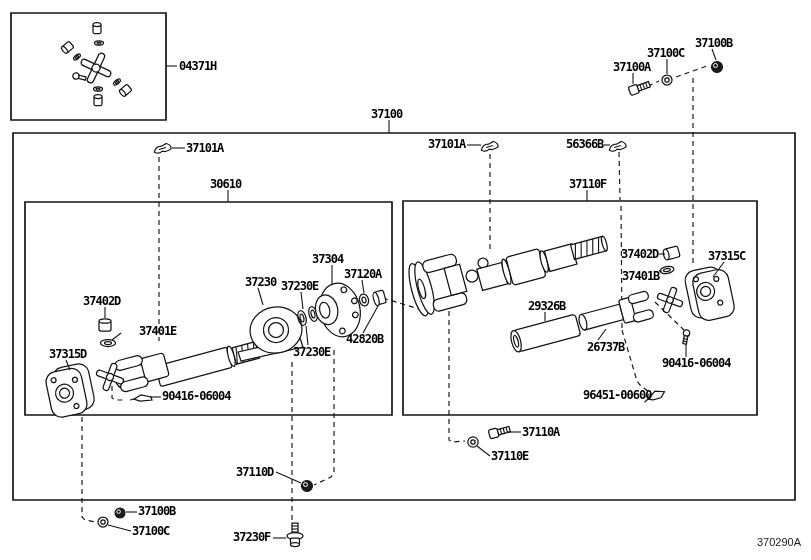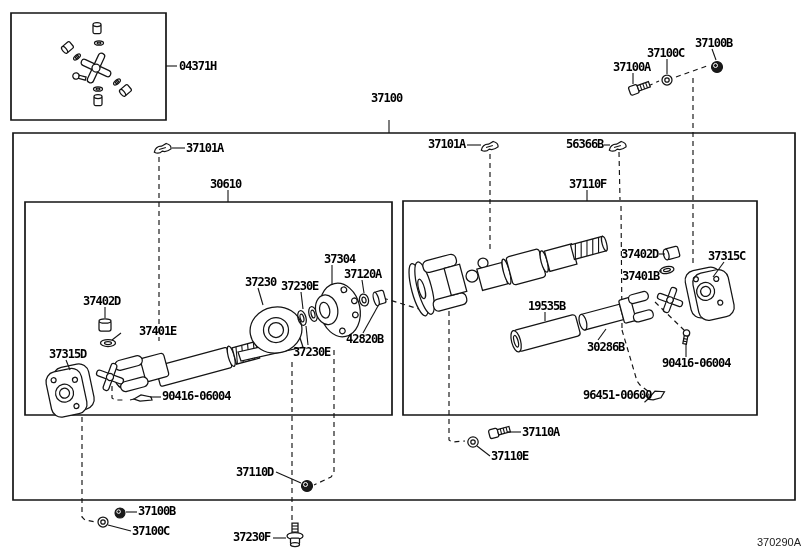--- a/index.html
+++ b/index.html
@@ -362,41 +362,41 @@
     <line class="ln" x1="477" y1="446" x2="490" y2="456"></line>
     <line class="ln" x1="276" y1="472" x2="301" y2="483"></line>
     <line class="ln" x1="126" y1="512" x2="137" y2="512"></line>
     <line class="ln" x1="108" y1="525" x2="131" y2="531"></line>
     <line class="ln" x1="273" y1="538" x2="286" y2="538"></line>
   </g>
 </svg>
 
 <div>
   <div class="lbl" style="left:179px;top:60px">04371H</div>
-  <div class="lbl" style="left:371px;top:92px">37100</div>
+  <div class="lbl" style="left:371px;top:108px">37100</div>
   <div class="lbl" style="left:186px;top:142px">37101A</div>
   <div class="lbl" style="left:210px;top:178px">30610</div>
   <div class="lbl" style="left:428px;top:138px">37101A</div>
   <div class="lbl" style="left:566px;top:138px">56366B</div>
   <div class="lbl" style="left:569px;top:178px">37110F</div>
   <div class="lbl" style="left:613px;top:61px">37100A</div>
   <div class="lbl" style="left:647px;top:47px">37100C</div>
   <div class="lbl" style="left:695px;top:37px">37100B</div>
   <div class="lbl" style="left:83px;top:295px">37402D</div>
   <div class="lbl" style="left:139px;top:325px">37401E</div>
   <div class="lbl" style="left:49px;top:348px">37315D</div>
   <div class="lbl" style="left:245px;top:276px">37230</div>
   <div class="lbl" style="left:281px;top:280px">37230E</div>
-  <div class="lbl" style="left:324px;top:253px">37304</div>
+  <div class="lbl" style="left:312px;top:253px">37304</div>
   <div class="lbl" style="left:344px;top:268px">37120A</div>
   <div class="lbl" style="left:346px;top:333px">42820B</div>
   <div class="lbl" style="left:293px;top:346px">37230E</div>
   <div class="lbl" style="left:162px;top:390px">90416-06004</div>
-  <div class="lbl" style="left:528px;top:300px">19535B</div>
-  <div class="lbl" style="left:587px;top:341px">30286B</div>
+  <div class="lbl" style="left:528px;top:300px">29326B</div>
+  <div class="lbl" style="left:587px;top:341px">26737B</div>
   <div class="lbl" style="left:621px;top:248px">37402D</div>
   <div class="lbl" style="left:622px;top:270px">37401B</div>
   <div class="lbl" style="left:708px;top:250px">37315C</div>
   <div class="lbl" style="left:662px;top:357px">90416-06004</div>
   <div class="lbl" style="left:583px;top:389px">96451-00600</div>
   <div class="lbl" style="left:522px;top:426px">37110A</div>
   <div class="lbl" style="left:491px;top:450px">37110E</div>
   <div class="lbl" style="left:236px;top:466px">37110D</div>
   <div class="lbl" style="left:138px;top:505px">37100B</div>
   <div class="lbl" style="left:132px;top:525px">37100C</div>

